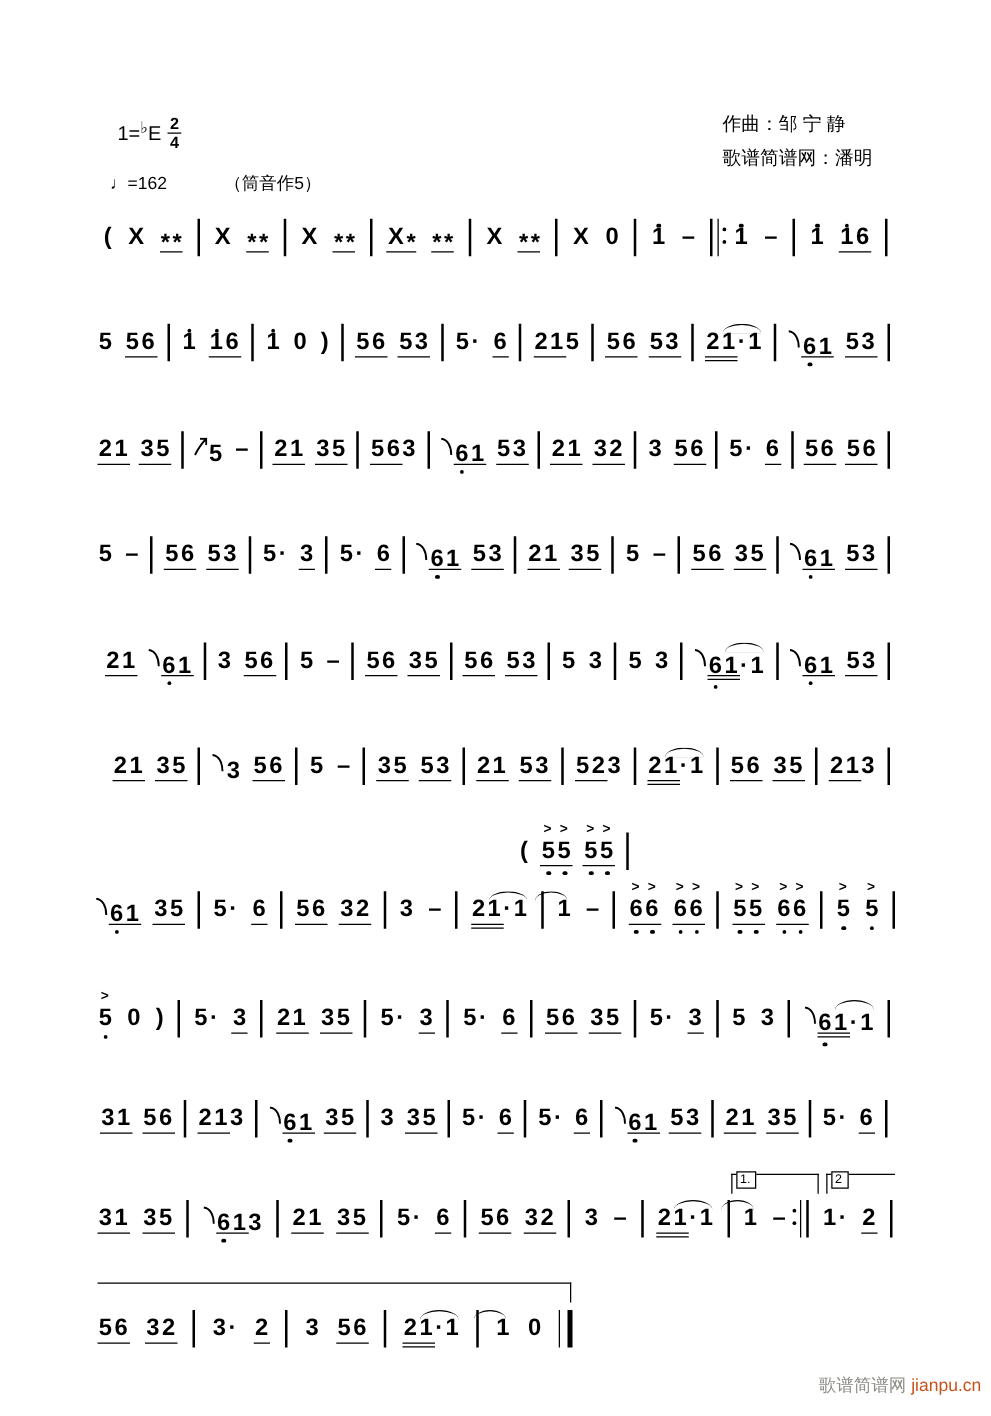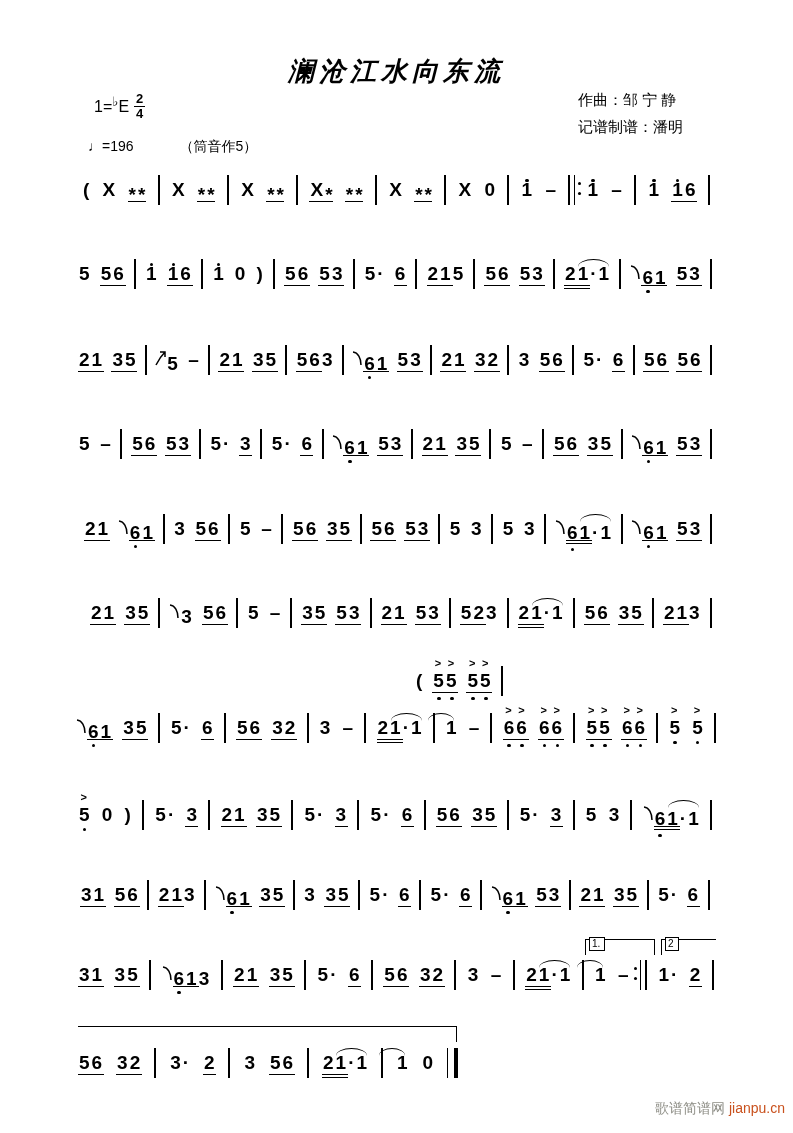--- a/index.html
+++ b/index.html
@@ -47,34 +47,33 @@
   .volta{position:absolute;height:15px;border-top:1.7px solid #000;}
   .volta.tl{border-left:1.7px solid #000;}
   .volta.tr{border-right:1.7px solid #000;}
   .vlabel{position:absolute;left:3px;top:-3px;font-size:10px;line-height:12px;
           border:1px solid #000;background:#fff;padding:0 4px 0 2px;}
 </style>
 </head>
 <body>
 
 <div class="page">
-  <div class="title">澜沧江水向东流</div>
 
   <div class="keysig">
     <span>1=</span><span class="flat">♭</span><span>E</span><span class="frac"><span class="num">2</span><span class="den">4</span></span>
   </div>
 
   <div class="tempo">
-    <span>♩=196</span>
+    <span>♩=162</span>
     <span class="pipe">（筒音作5）</span>
   </div>
 
   <div class="credits">
     <div>作曲：邹 宁 静</div>
-    <div>记谱制谱：潘明</div>
+    <div>歌谱简谱网：潘明</div>
   </div>
 
   <div id="score">
       <div class="line" style="top: 167px; left: 82px; width: 628px;">
         <span class="note"><span class="ch">(</span></span>
         <span class="note"><span class="ch">X</span></span>
         <span class="note"><span class="ch st">*</span><span class="ch st">*</span><i class="ul" style="left: 0px; width: 18px; top: 25.5px;"></i></span>
         <span class="bar"></span>
         <span class="note"><span class="ch">X</span></span>
         <span class="note"><span class="ch st">*</span><span class="ch st">*</span><i class="ul" style="left: 0px; width: 18px; top: 25.5px;"></i></span>

